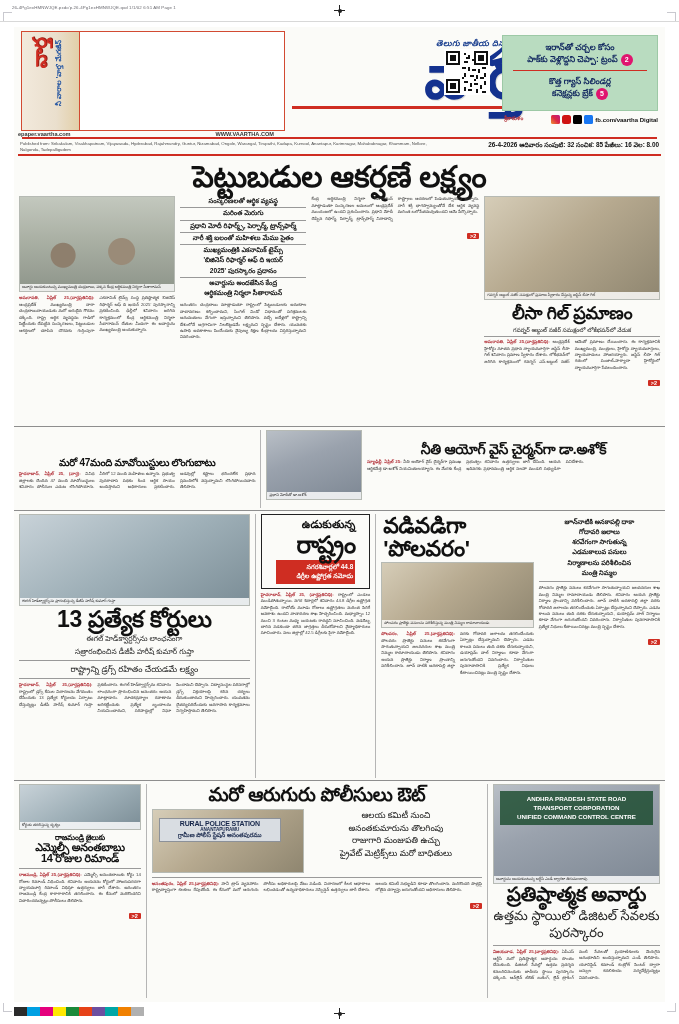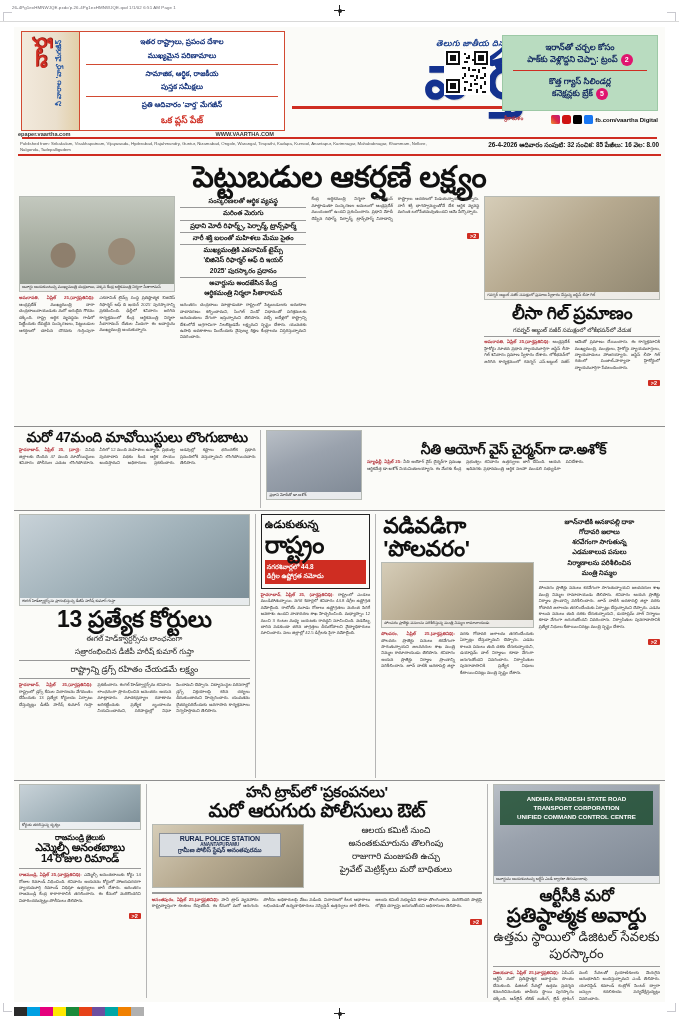--- a/index.html
+++ b/index.html
@@ -194,38 +194,38 @@
   .r-photo { width:100%; height:104px; }
   .r-hl { font-size:17.5px; line-height:1.12; padding-top:4px; }
   .r-sub { font-size:6px; padding-top:2px; }
 
   
   .sec2 { position:relative; height:82px; padding:0 5px; border-top:1.2px solid #8e8e8e; margin-top:2px; }
   .s2-grid { display:flex; gap:5px; height:100%; padding-top:3px; }
   .s2-a { width:238px; }
   .s2-b { width:96px; }
   .s2-c { width:295px; }
-  .s2-hl-a { font-size:14px; }
+  .s2-hl-a { font-size:10px;margin-top:28px; }
   .s2-hl-c { font-size:14px; padding-top:12px; }
 
   
   .sec3 { position:relative; height:268px; padding:0 5px; border-top:1.2px solid #8e8e8e; margin-top:2px; }
   .s3-grid { display:flex; gap:5px; height:100%; padding-top:3px; }
   .s3-a { width:236px; }
   .s3-b { width:112px; }
   .s3-c { width:156px; }
   .s3-d { width:124px; }
 
   .eagle-photo { width:100%; height:92px; }
   .s3-hl1 { font-size:11.5px; padding-top:5px; }
   .s3-hl2 { font-size:23px; padding-top:1px; }
   .s3-sub { font-size:7.4px; padding-top:3px; }
   .s3-sub2 { font-size:8.4px; padding-top:3px; border-top:.6px solid #999; margin-top:3px; }
 
-  .state-box { border:1.1px solid #222; padding:3px 3px 4px; text-align:left; }
+  .state-box { border:1.1px solid #222; padding:3px 14px 4px; text-align:right; }
   .state-k { font-size:11px; font-weight:bold; color:#111; }
   .state-t { font-size:24px; font-weight:bold; color:#111; line-height:1; letter-spacing:-1px; }
   .state-red {
     background:#cf2d22; color:#fff; font-size:6.4px; font-weight:bold;
     padding:3px 2px; margin-top:3px; line-height:1.4;
   }
 
   .pol-hl { font-size:22px; text-align:left; padding-left:2px; }
   .pol-photo { width:100%; height:66px; margin-top:2px; }
   .pol-bullets { text-align:center; font-size:6.6px; line-height:1.55; color:#111; font-weight:600; padding-top:3px; }
@@ -288,28 +288,20 @@
   </div>
 
   <div class="sheet">
 
     <div class="masthead">
 
       <div class="promo-box">
         <div class="promo-spine">
           <div class="promo-spine-title">వార్త</div>
           <div class="promo-spine-sub">నీ వారాల 'వార్త' మేగజీన్</div>
-        </div>
-        <div class="promo-lines">
-          <div class="promo-l">ఇతర రాష్ట్రాలు, ప్రపంచ దేశాల</div>
-          <div class="promo-l sep">ముఖ్యమైన పరిణామాలు</div>
-          <div class="promo-l">సామాజిక, ఆర్థిక, రాజకీయ</div>
-          <div class="promo-l sep">పుస్తక సమీక్షలు</div>
-          <div class="promo-l">ప్రతి ఆదివారం 'వార్త' మేగజీన్</div>
-          <div class="promo-l red">ఒక ప్లస్ పేజ్</div>
         </div>
       </div>
       <div class="promo-foot">
         <span>epaper.vaartha.com</span>
         <span>WWW.VAARTHA.COM</span>
       </div>
 
       <div class="title-wrap">
         <div class="title-kicker">తెలుగు జాతీయ దినపత్రిక</div>
         <div class="title-main">వార్త</div>
@@ -563,21 +555,20 @@
             <span>ఎమ్మెల్సీ అనంతబాబుకు కోర్టు 14 రోజుల రిమాండ్ విధించింది. శనివారం ఆయనను కోర్టులో హాజరుపరచగా న్యాయమూర్తి రిమాండ్ విధిస్తూ ఉత్తర్వులు జారీ చేశారు. అనంతరం రాజమండ్రి కేంద్ర కారాగారానికి తరలించారు. ఈ కేసులో మరికొందరిని విచారించనున్నట్లు పోలీసులు తెలిపారు.</span>
           </div>
           <div style="text-align:right;">
             <span class="jump">&gt;2</span>
           </div>
         </div>
 
         <div class="vrule"></div>
 
         <div class="s4-b">
-          <div class="hl s4-hl-b1">హనీ ట్రాప్‌లో 'ప్రకంపనలు'</div>
           <div class="hl s4-hl-b2">మరో ఆరుగురు పోలీసులు ఔట్</div>
           <div style="display:flex;gap:6px;margin-top:4px;">
             <div class="photo ps-photo">
               <div class="photo-grad3"></div>
               <div class="ps-sign">
                 <div class="l1">RURAL POLICE STATION</div>
                 <div class="l2">ANANTAPURAMU</div>
                 <div class="l3">గ్రామీణ పోలీస్ స్టేషన్ అనంతపురము</div>
               </div>
             </div>
@@ -603,21 +594,20 @@
         <div class="s4-c">
           <div class="photo rtc-photo">
             <div class="photo-grad2"></div>
             <div class="rtc-band">
               <div>ANDHRA PRADESH STATE ROAD</div>
               <div>TRANSPORT CORPORATION</div>
               <div>UNIFIED COMMAND CONTROL CENTRE</div>
             </div>
             <div class="cap">అవార్డును అందుకుంటున్న ఆర్టీసీ ఎండీ ద్వారకా తిరుమలరావు</div>
           </div>
-          <div class="hl rtc-hl1">ఆర్టీసీకి మరో</div>
           <div class="hl rtc-hl2">ప్రతిష్ఠాత్మక అవార్డు</div>
           <div class="sub rtc-sub">ఉత్తమ స్థాయిలో డిజిటల్ సేవలకు పురస్కారం</div>
           <div class="hrule" style="margin:3px 0;"></div>
           <div class="body-txt" style="column-count:2;">
             <span class="byline">విజయవాడ, ఏప్రిల్ 25,(వార్తప్రతినిధి):</span>
             <span>ఏపీఎస్ ఆర్టీసీ మరో ప్రతిష్ఠాత్మక అవార్డును సొంతం చేసుకుంది. డిజిటల్ సేవల్లో ఉత్తమ ప్రదర్శన కనబరిచినందుకు జాతీయ స్థాయి పురస్కారం దక్కింది. ఆన్‌లైన్ టికెట్ బుకింగ్, లైవ్ ట్రాకింగ్ వంటి సేవలతో ప్రయాణికులకు మెరుగైన అనుభూతిని అందిస్తున్నామని ఎండీ తెలిపారు. యూనిఫైడ్ కమాండ్ కంట్రోల్ సెంటర్ ద్వారా బస్సుల కదలికలను పర్యవేక్షిస్తున్నట్లు వివరించారు.</span>
           </div>
         </div>
       </div>
     </div>

